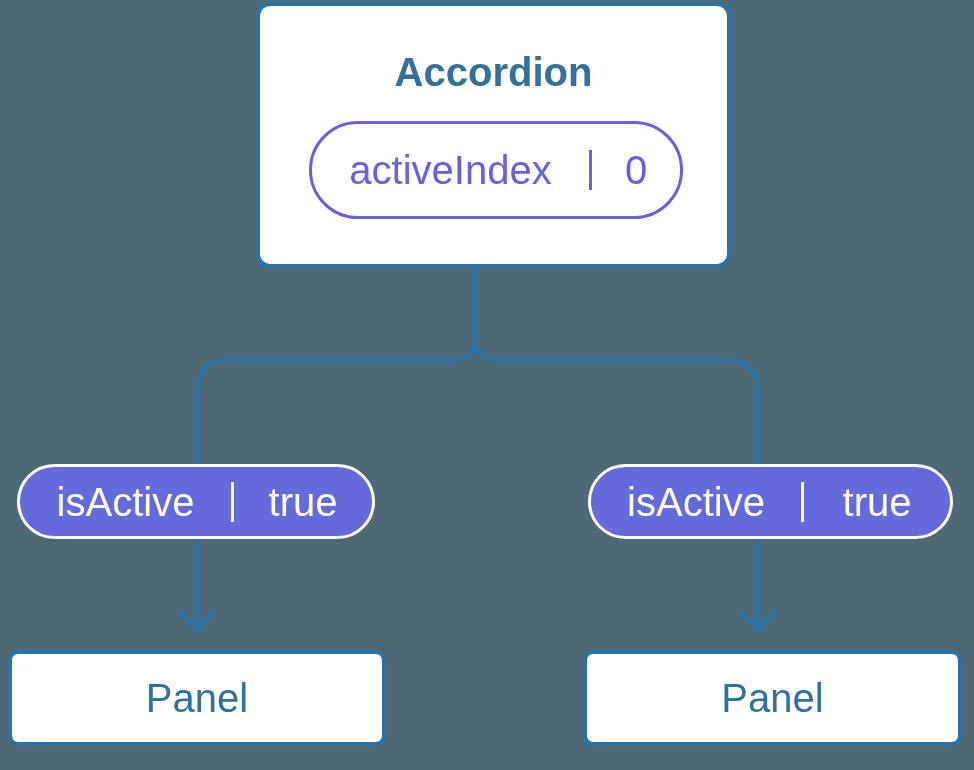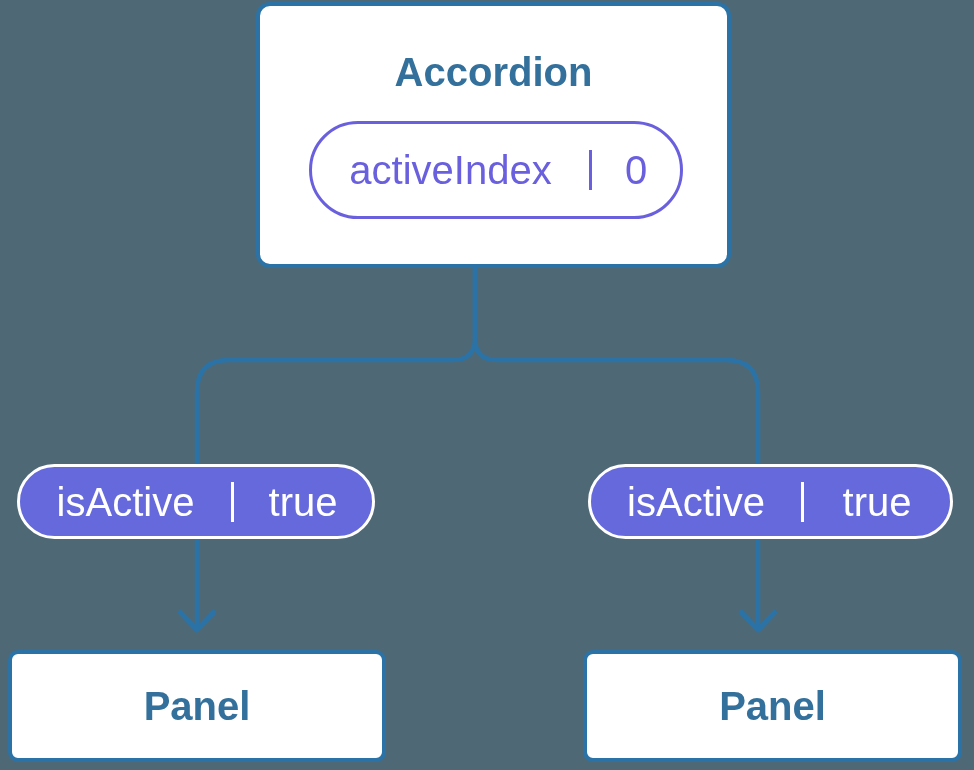--- a/index.html
+++ b/index.html
@@ -94,30 +94,30 @@
     border-right: 3px solid var(--pill-text-light, #fff);
   }
   .pill.pill-left  { left: 17px;  width: 358px; }
   .pill.pill-left  .cell.name { width: 211px; }
   .pill.pill-right { left: 588px; width: 365px; }
   .pill.pill-right .cell.name { width: 210px; }
   
   .panel {
     position: absolute;
     top: 650px;
-    height: 112px;
+    height: 96px;
     box-sizing: border-box;
     background: var(--box-fill, #fff);
     border: 4px solid var(--line-blue, #2B73A6);
     border-radius: 10px;
     display: flex;
     align-items: center;
     justify-content: center;
     font-size: 40px;
-    font-weight: 700;
+    font-weight: 400;
     color: var(--heading-blue, #33709B);
   }
   .panel.panel-left  { left: 8px;   width: 378px; }
   .panel.panel-right { left: 583px; width: 379px; }
 </style>
 </head>
 <body>
 
 <div class="canvas">
 

